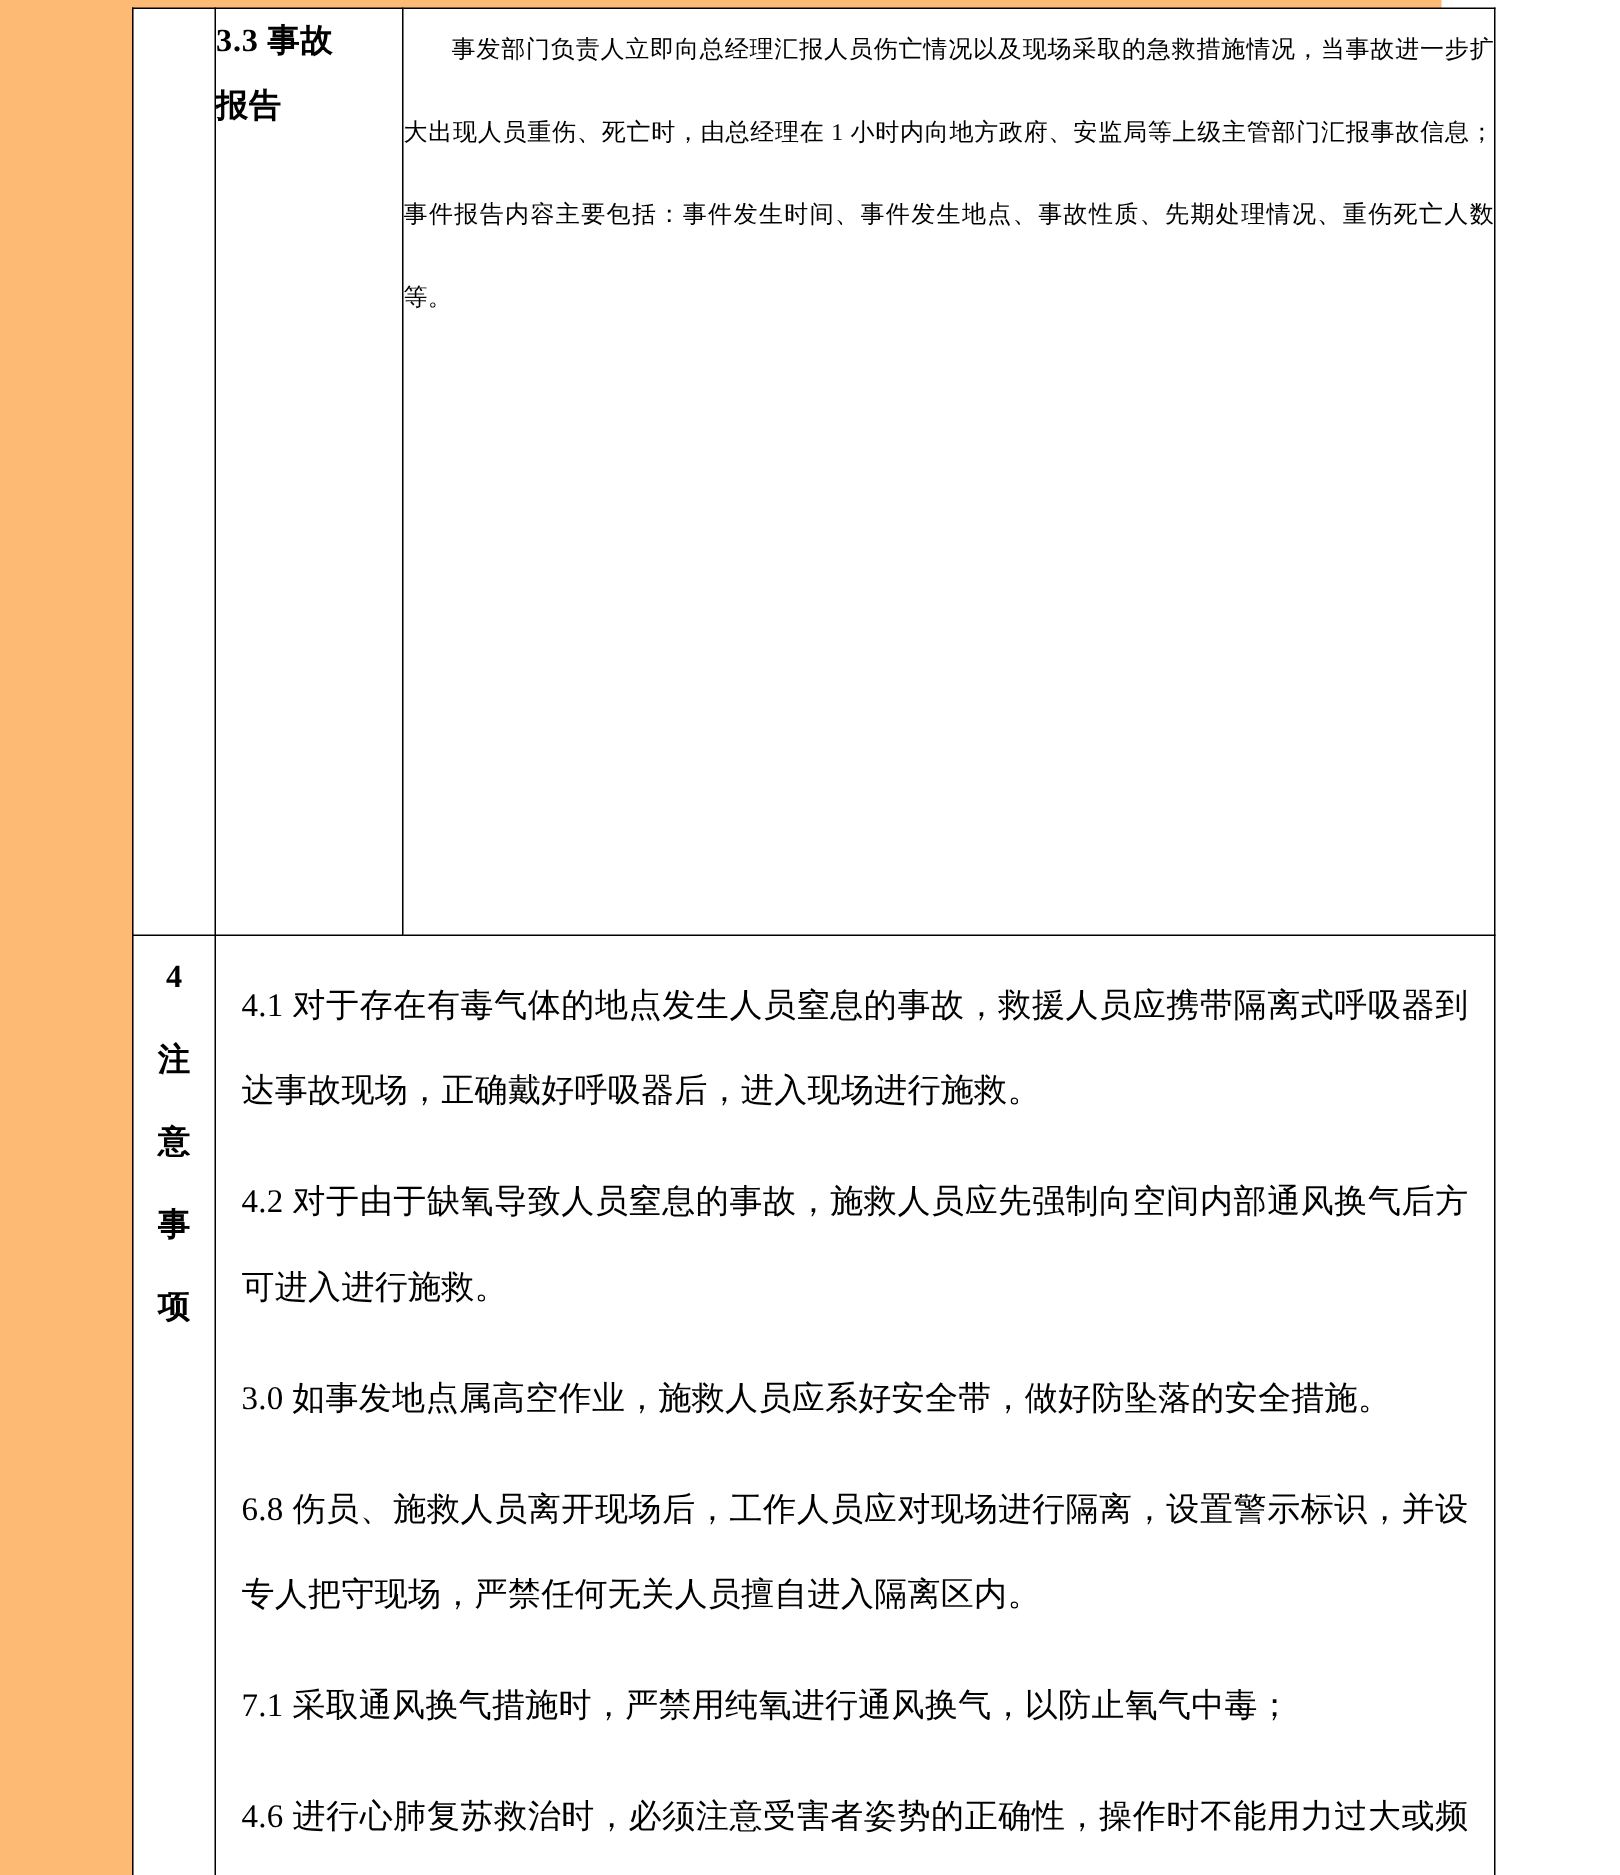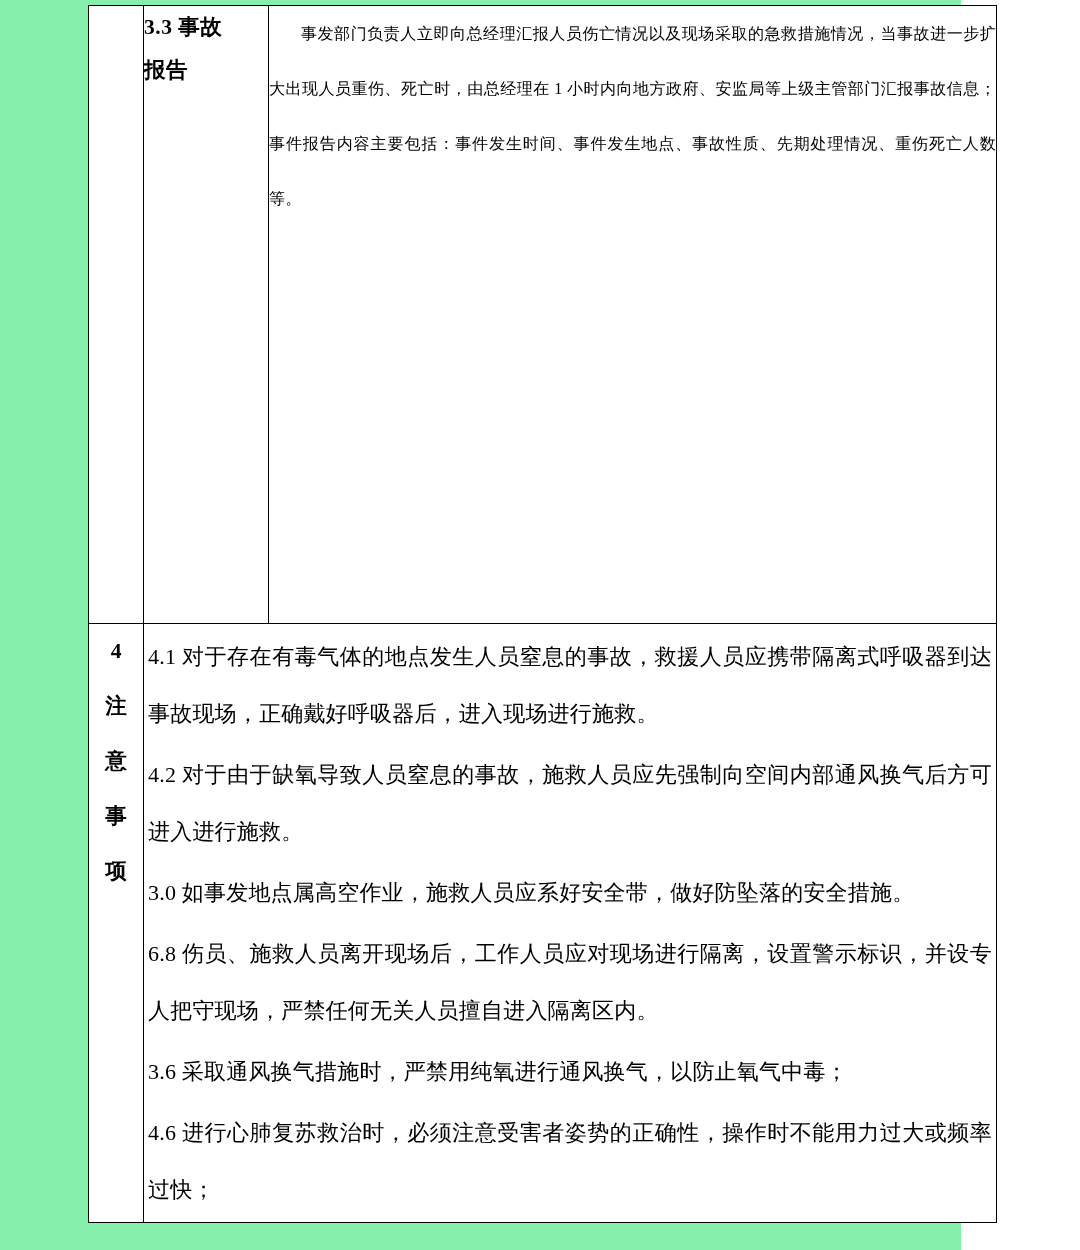--- a/index.html
+++ b/index.html
@@ -15,21 +15,21 @@
     overflow: hidden;
     position: relative;
   }
 
   .page {
     position: absolute;
     left: 0;
     top: 0;
     width: 961px;
     height: 1250px;
-    background: #86efac;
+    background: #fdba74;
   }
 
   
   .doc-table {
     position: absolute;
     left: 88px;
     top: 5px;
     width: 908px;          
     border-collapse: collapse;
     table-layout: fixed;
@@ -81,21 +81,21 @@
     display: block;
   }
   .cell-4-body {
     padding: 8px 14px 10px 14px;
   }
   .note {
     font-size: 22px;
     line-height: 57px;
     text-align: justify;
     text-justify: inter-ideograph;
-    margin: 4px;
+    margin: 17px;
     text-indent: 0;
     letter-spacing: 0.2px;
   }
 
   
   .watermark {
     position: absolute;
     left: 822px;
     top: 1186px;
     display: flex;
@@ -143,21 +143,21 @@
           <span class="vlabel">注</span>
           <span class="vlabel">意</span>
           <span class="vlabel">事</span>
           <span class="vlabel">项</span>
         </td>
         <td class="cell-4-body" colspan="2">
           <p class="note">4.1 对于存在有毒气体的地点发生人员窒息的事故，救援人员应携带隔离式呼吸器到达事故现场，正确戴好呼吸器后，进入现场进行施救。</p>
           <p class="note">4.2 对于由于缺氧导致人员窒息的事故，施救人员应先强制向空间内部通风换气后方可进入进行施救。</p>
           <p class="note">3.0 如事发地点属高空作业，施救人员应系好安全带，做好防坠落的安全措施。</p>
           <p class="note">6.8 伤员、施救人员离开现场后，工作人员应对现场进行隔离，设置警示标识，并设专人把守现场，严禁任何无关人员擅自进入隔离区内。</p>
-          <p class="note">3.6 采取通风换气措施时，严禁用纯氧进行通风换气，以防止氧气中毒；</p>
+          <p class="note">7.1 采取通风换气措施时，严禁用纯氧进行通风换气，以防止氧气中毒；</p>
           <p class="note">4.6 进行心肺复苏救治时，必须注意受害者姿势的正确性，操作时不能用力过大或频率过快；</p>
         </td>
       </tr>
 
     </tbody>
   </table>
 
 
 </div>
 

